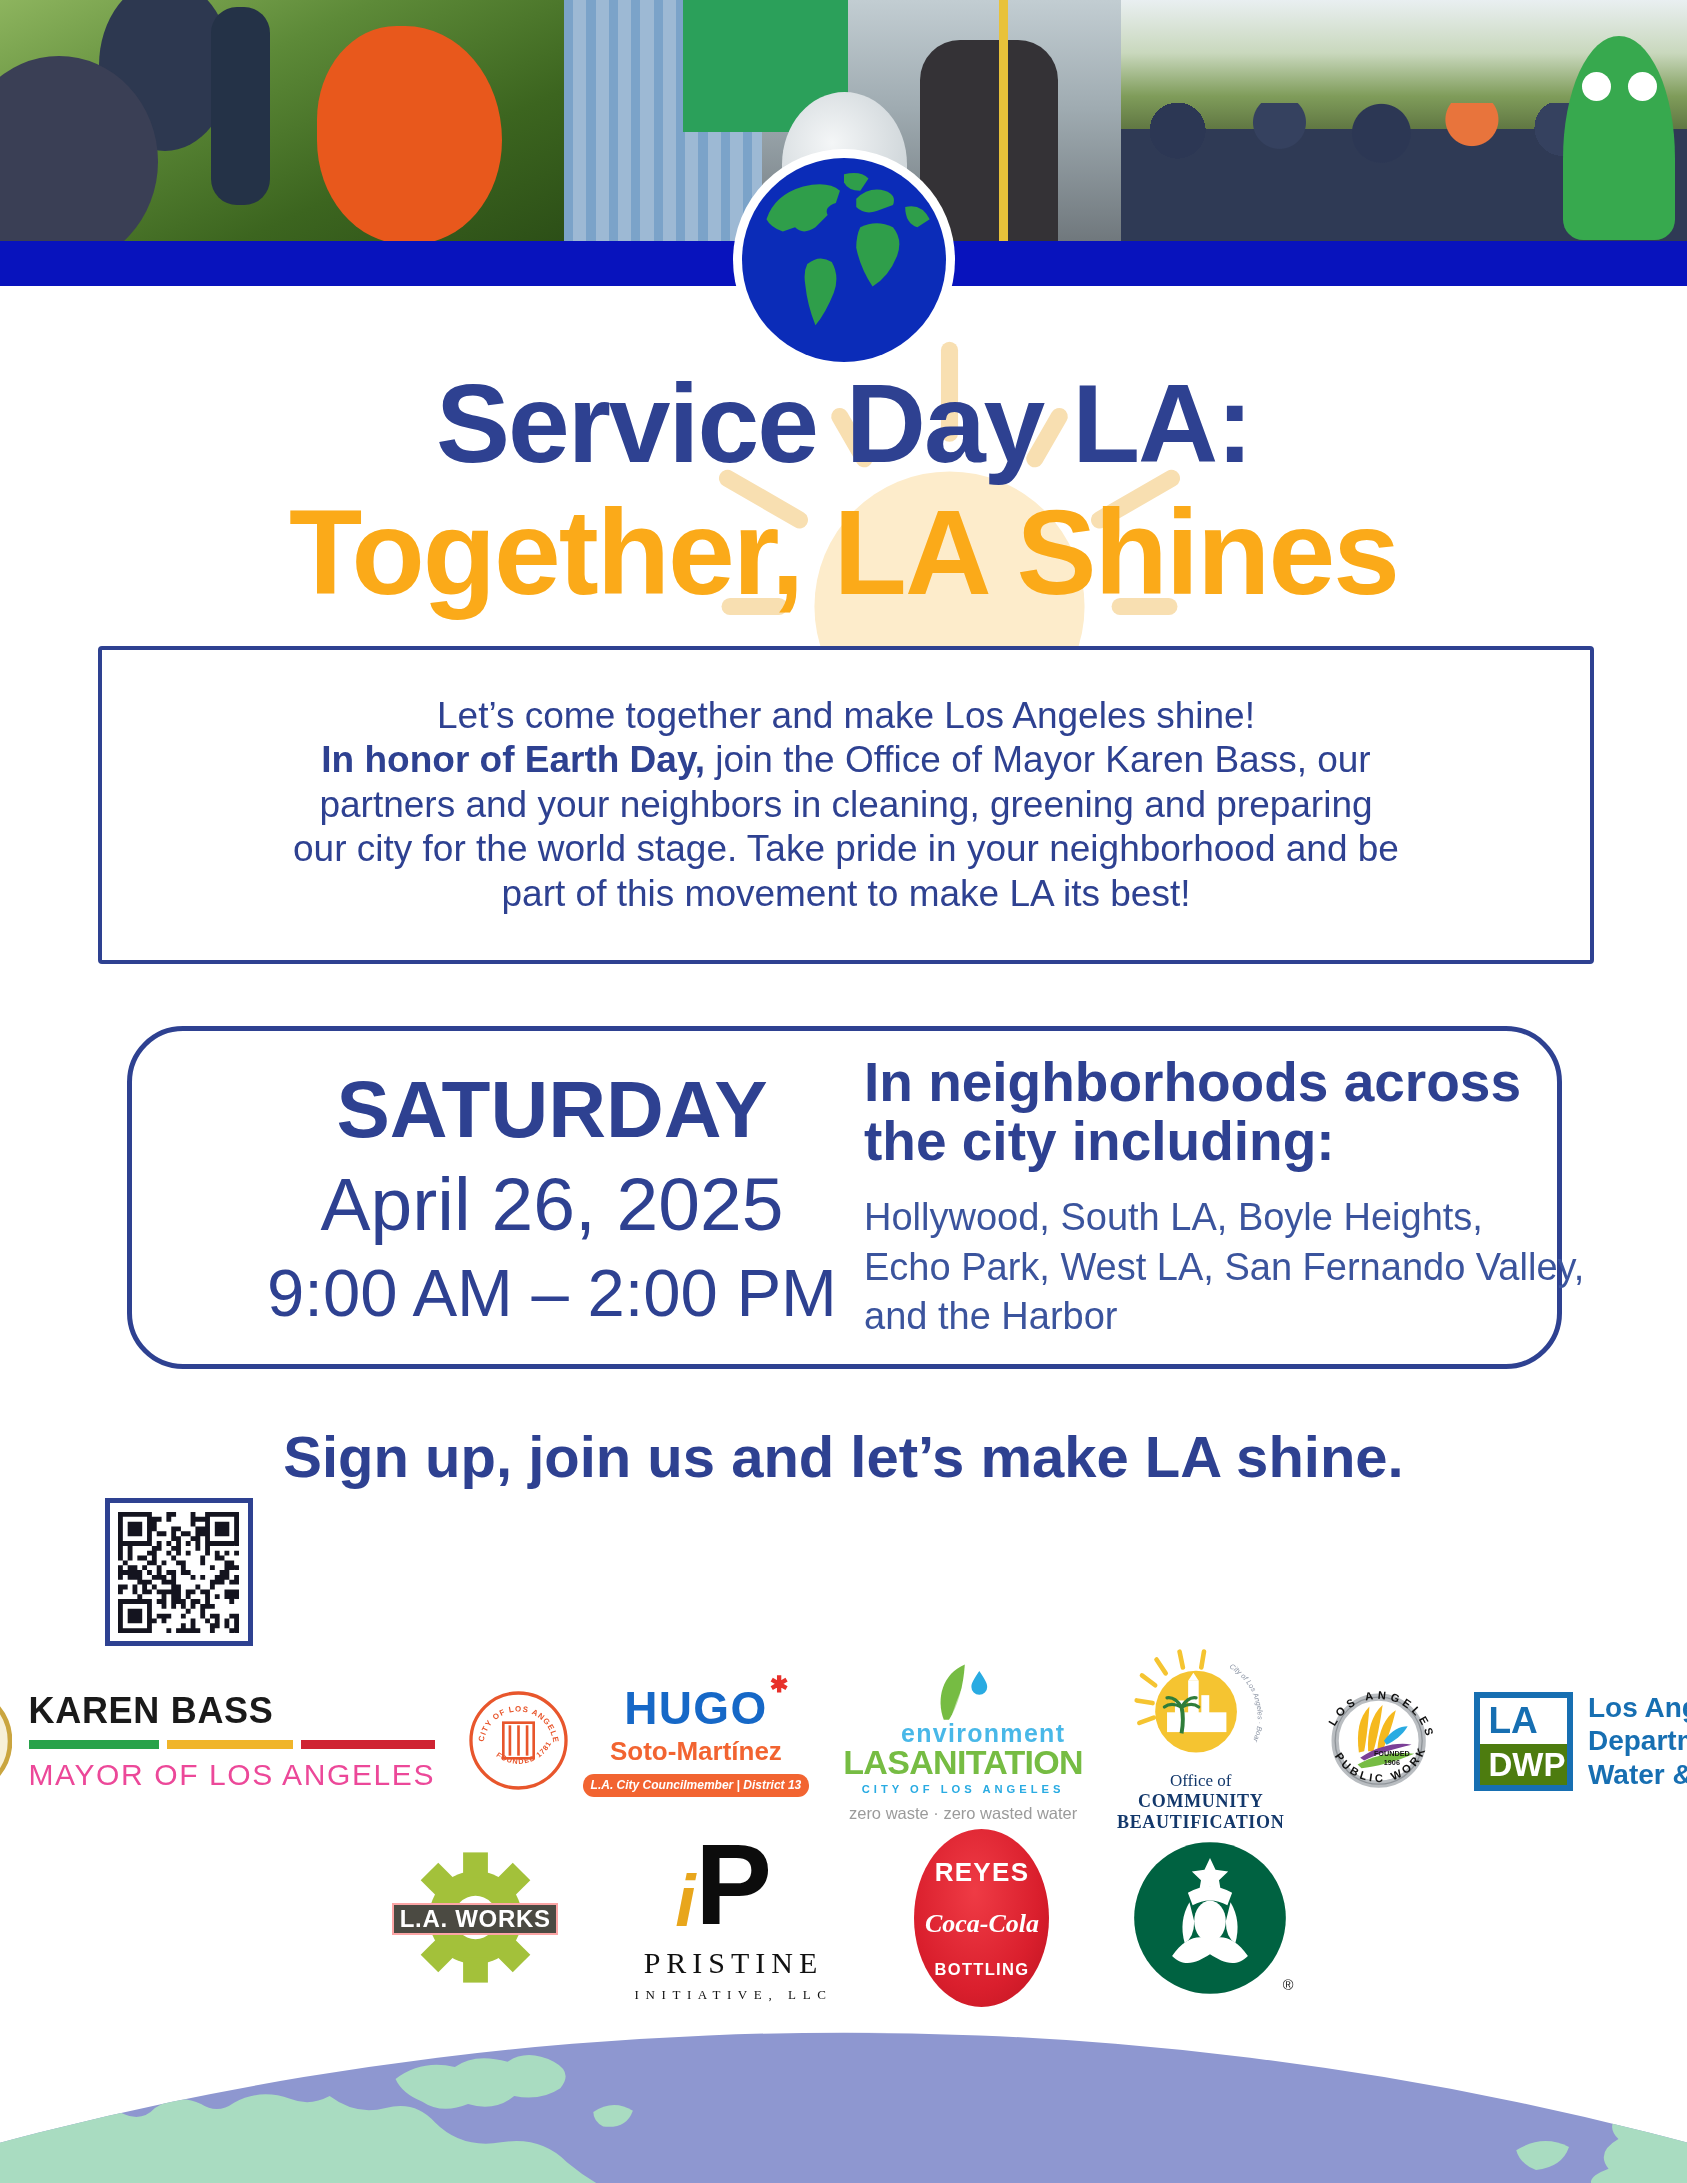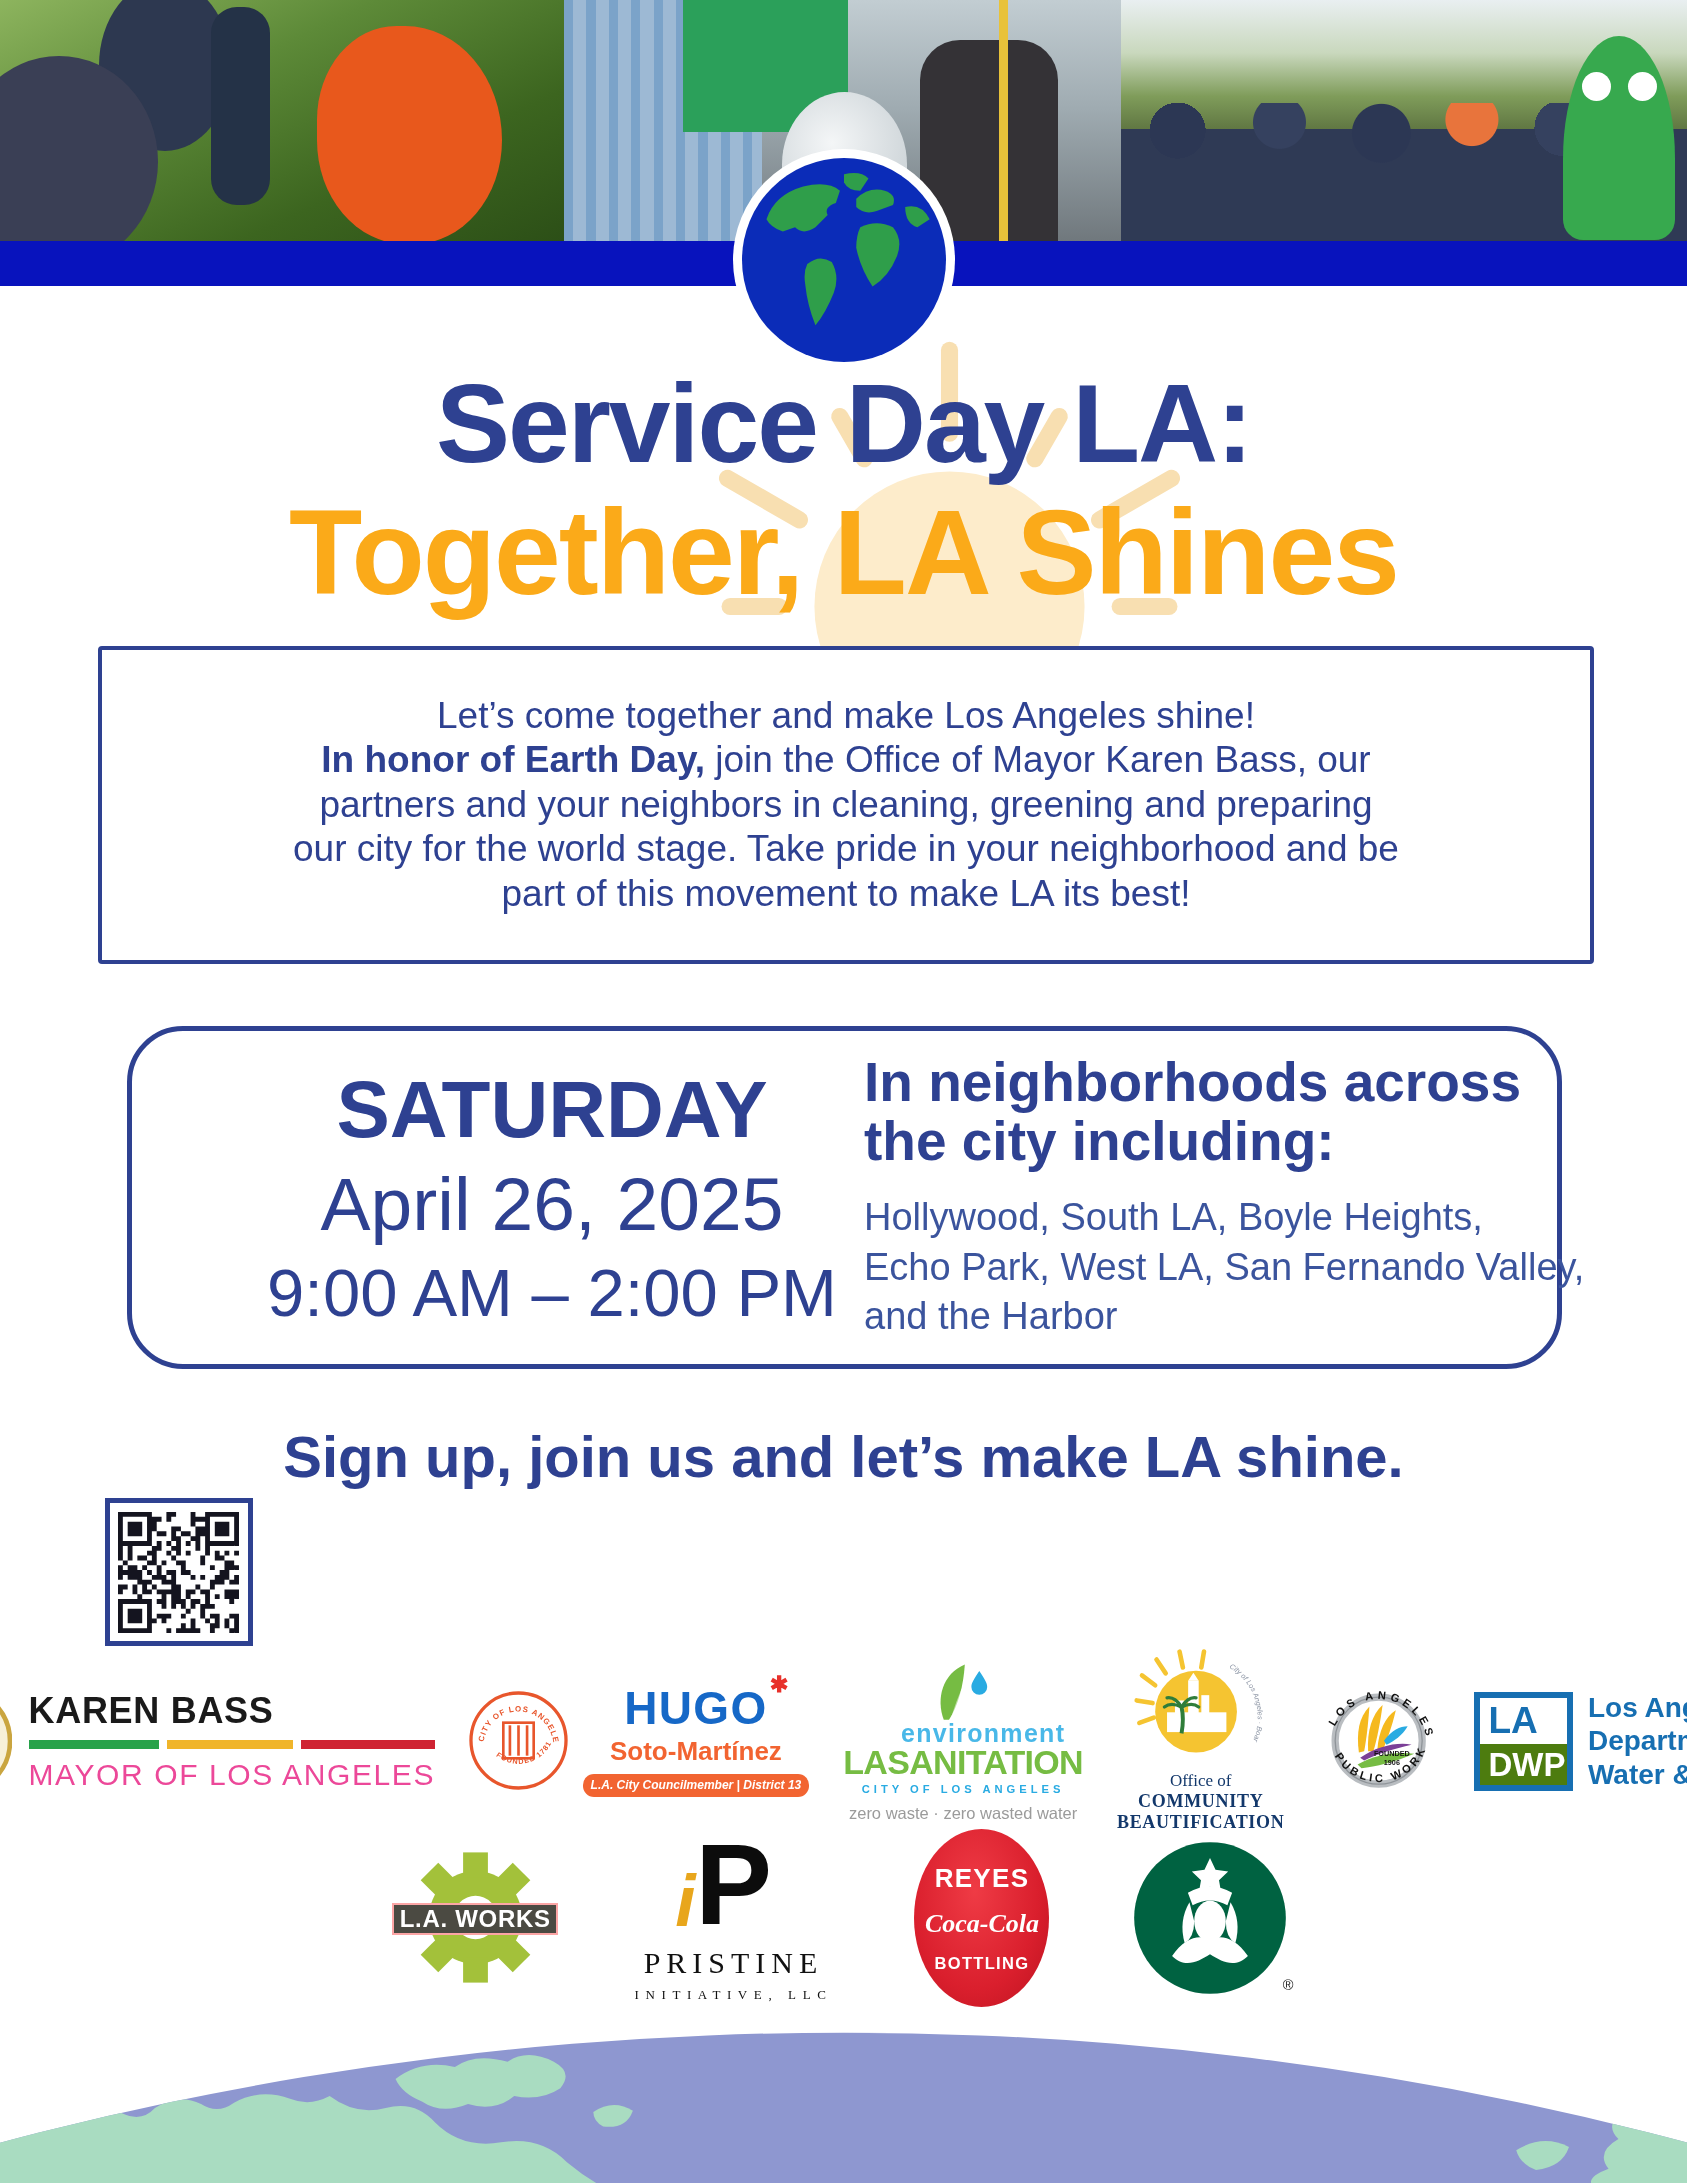--- a/index.html
+++ b/index.html
@@ -119,21 +119,21 @@
     letter-spacing:0.7px; border:2px solid #fca5a5; }
   
   .pristine-col { display:flex; flex-direction:column; align-items:center; }
   .pristine-mark { position:relative; height:109px; }
   .pristine-p { font-size:115px; font-weight:800; color:#0c0c0c; line-height:.92; font-family:"Liberation Sans",sans-serif; }
   .pristine-i { position:absolute; left:-20px; bottom:-1.3px; font-size:73px; font-weight:700; color:#e8a61c; font-style:italic; }
   .pristine-name { font-size:30px; letter-spacing:6px; color:#111; font-family:"Liberation Serif",serif; margin-top:5.3px; }
   .pristine-sub { font-size:13px; letter-spacing:6.6px; color:#111; font-family:"Liberation Serif",serif; margin-top:6.6px; }
   
   .reyes-oval { width:135px; height:178px; border-radius:50%; background:radial-gradient(ellipse at 45% 35%, #ef3b45 0%, #da1f2d 60%, #bb121f 100%);
-    display:flex; flex-direction:column; align-items:center; justify-content:center; gap:15px; }
+    display:flex; flex-direction:column; align-items:center; justify-content:center; gap:21px; }
   .reyes-l1 { color:#fff; font-size:26px; font-weight:800; letter-spacing:1.3px; }
   .reyes-l2 { color:#fff; font-size:26px; font-weight:700; font-style:italic; font-family:"Liberation Serif",serif; }
   .reyes-l3 { color:#fff; font-size:16.5px; font-weight:700; letter-spacing:1.3px; }
   
   .sb-wrap { position:relative; width:158px; height:158px; }
   .sb-r { position:absolute; right:-4px; bottom:4px; font-size:14.5px; color:#1a1a1a; }
   
   .bottom-globe { position:absolute; left:0; top:2030px; width:1687px; height:154px; z-index:1; }
 </style>
 </head>

